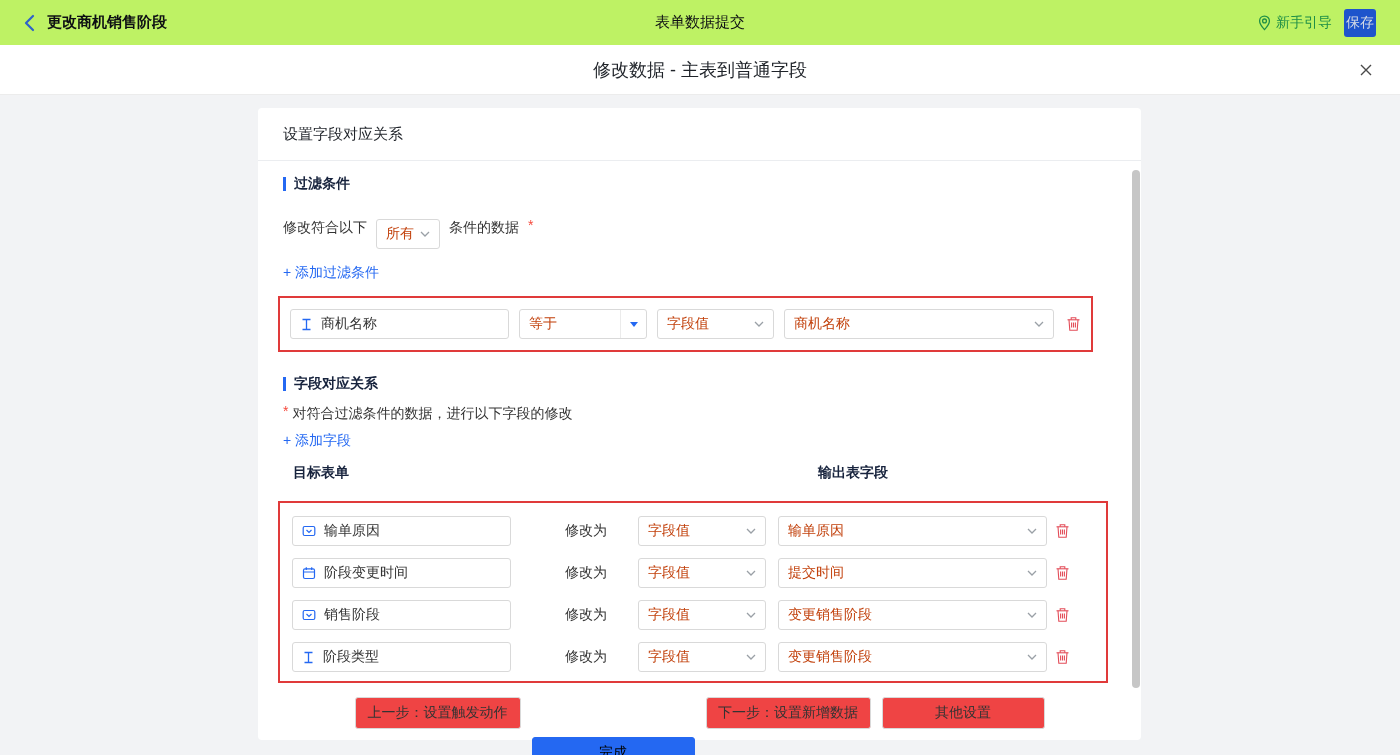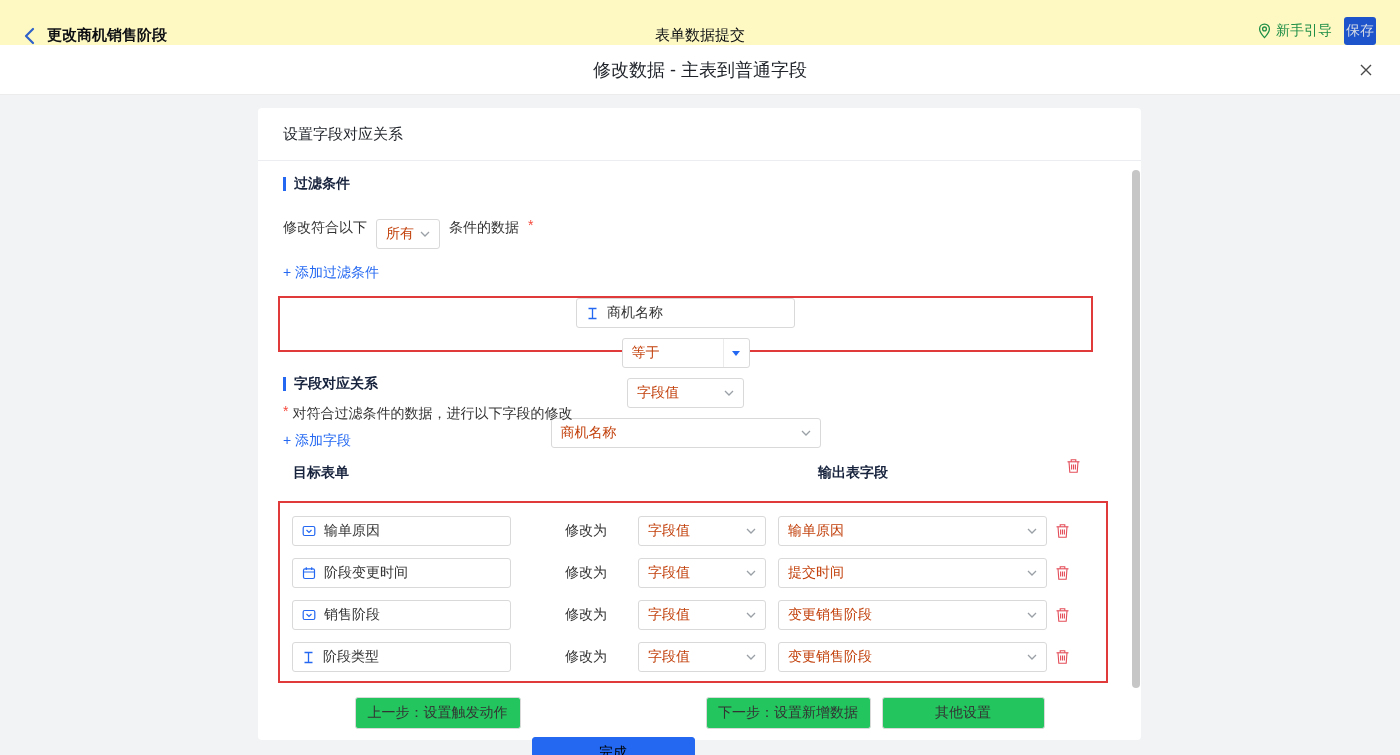--- a/index.html
+++ b/index.html
@@ -5,21 +5,21 @@
   html,body{margin:0;padding:0;}
   body{
     width:1400px;height:755px;
     font-family:"Liberation Sans","DejaVu Sans",sans-serif;
     background:#f2f3f5;overflow:hidden;
   }
   #app{position:relative;width:1400px;height:755px;}
 
   
   .topbar{
-    height:45px;background:#fef9c3;display:flex;align-items:flex-end;
+    height:45px;background:#bef264;display:flex;align-items:center;
     padding:0 24px;box-sizing:border-box;position:relative;
   }
   .tb-left{display:flex;align-items:center;gap:12px;cursor:pointer;}
   .tb-title{font-size:15px;font-weight:600;color:#0d0f13;}
   .tb-center{
     position:absolute;left:50%;transform:translateX(-50%);
     font-size:15px;color:#0d0f13;
   }
   .tb-right{margin-left:auto;display:flex;align-items:center;gap:12px;}
   .guide{display:flex;align-items:center;gap:5px;color:#1f8f47;font-size:14px;cursor:pointer;}
@@ -72,21 +72,21 @@
   .link-row.l2{margin-top:11px;display:block;}
 
   .note-row{margin:13px 0 0 25px;height:16px;font-size:14px;color:#333;}
   .note-row .req{margin-right:4px;}
 
   .cols{position:relative;height:16px;margin-top:16px;font-size:14px;font-weight:600;color:#17233d;}
   .col-a{position:absolute;left:35px;}
   .col-b{position:absolute;left:560px;}
 
   
-  .hl-box{border:2px solid #e03a3a;box-sizing:border-box;flex-direction:column;}
+  .hl-box{border:2px solid #e03a3a;box-sizing:border-box;}
   .box1{
     width:815px;height:56px;margin:15px 0 0 20px;
     display:flex;align-items:center;gap:10px;padding:0 10px;
   }
   .box2{width:830px;height:182px;margin:21px 0 0 20px;padding:13px 12px;}
 
   .field-input{
     height:30px;border:1px solid #d9d9d9;border-radius:3px;background:#fff;
     display:flex;align-items:center;gap:8px;padding:0 9px;
     font-size:14px;color:#333;box-sizing:border-box;cursor:text;flex:none;
@@ -111,21 +111,21 @@
 
   .map-row{display:flex;align-items:center;height:30px;margin-bottom:12px;}
   .map-row:last-child{margin-bottom:0;}
   .modify{margin-left:54px;width:42px;font-size:14px;color:#333;flex:none;}
   .ml31{margin-left:31px;}
   .ml12{margin-left:12px;}
   .ml8{margin-left:8px;}
 
   .footer{display:flex;justify-content:center;gap:11px;margin-top:14px;}
   .btn{
-    height:32px;border:1px solid #d9d9d9;background:#22c55e;border-radius:3px;
+    height:32px;border:1px solid #d9d9d9;background:#ef4444;border-radius:3px;
     font-size:14px;color:#333;cursor:pointer;font-family:inherit;padding:0;
   }
   .btn.primary{background:#2468f2;border-color:#2468f2;color:#000000;margin-top:40px;}
   .btn-prev{width:166px;}.btn-done{width:163px;}.btn-next{width:165px;}.btn-other{width:163px;}
 
   .scrollbar{
     position:absolute;left:1132px;top:75px;width:8px;height:518px;
     background:#c6c6c6;border-radius:4px;cursor:pointer;
   }
   svg{display:block;}

